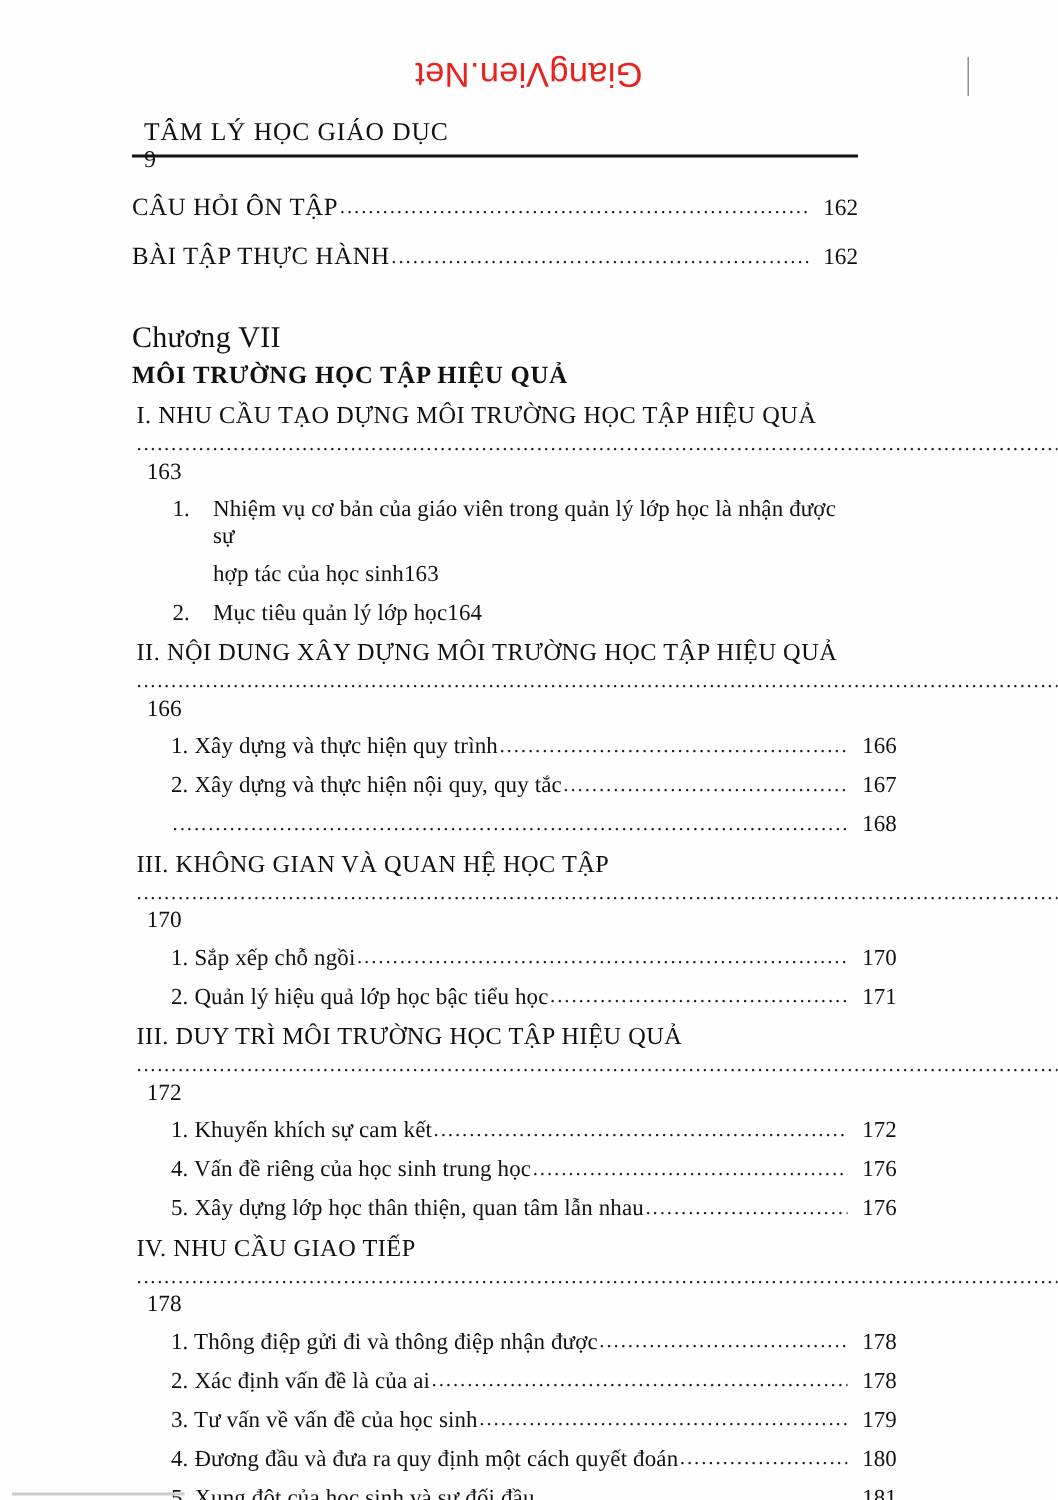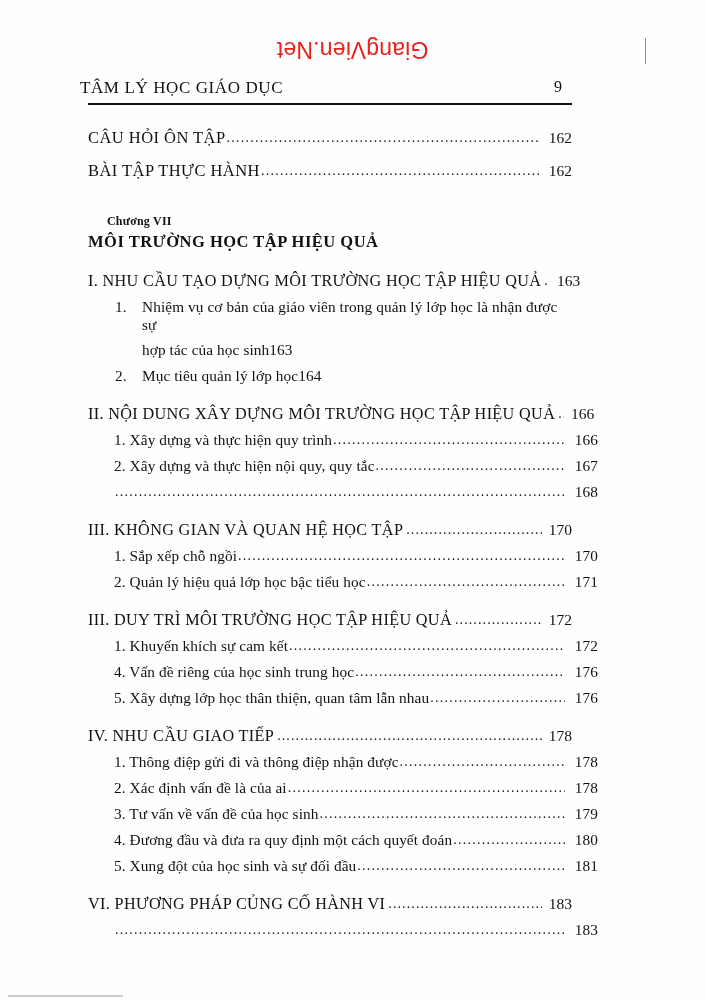--- a/index.html
+++ b/index.html
@@ -35,25 +35,26 @@
     font-size: 23px;
     letter-spacing: 0.2px;
     font-weight: 400;
     white-space: nowrap;
   }
 
   
   .runhead {
     position: absolute;
     top: 78px;
-    left: 80px;
+    left: 96px;
     width: 484px;
     display: flex;
     align-items: flex-start;
     justify-content: space-between;
+    flex-direction: column;
   }
   .runhead-title {
     font-size: 17px;
     letter-spacing: 0.6px;
     white-space: nowrap;
   }
   .runhead-folio {
     font-size: 16px;
     padding-right: 2px;
   }
@@ -128,39 +129,39 @@
     margin-bottom: 13px;
   }
   .lvl-front .pg { min-width: 32px; font-size: 15.5px; letter-spacing: 0; }
 
   
   .chapter {
     margin-top: 33px;
     margin-bottom: 2px;
   }
   .chapter-label {
-    font-weight: bold;
-    font-size: 12px;
+    font-weight: normal;
+    font-size: 20px;
     letter-spacing: 0.2px;
     margin-bottom: 3px;
-    margin-left: 19px;
   }
   .chapter-title {
     font-weight: bold;
     font-size: 16.5px;
     letter-spacing: 0.5px;
     margin-bottom: 4px;
   }
 
   
   .lvl-sec {
     font-size: 16.2px;
     letter-spacing: 0.35px;
-    margin-top: 20px;
+    margin-top: 8px;
     margin-bottom: 7px;
+    flex-direction: column;
   }
   .lvl-sec .pg { min-width: 30px; font-size: 15.5px; letter-spacing: 0; }
   .lvl-sec .leader { margin: 0 0 0 3px; }
   .lvl-sec .leader::before { letter-spacing: 1.1px; }
 
   
   .lvl-sub {
     font-size: 15.3px;
     letter-spacing: 0.1px;
     margin-left: 26px;

